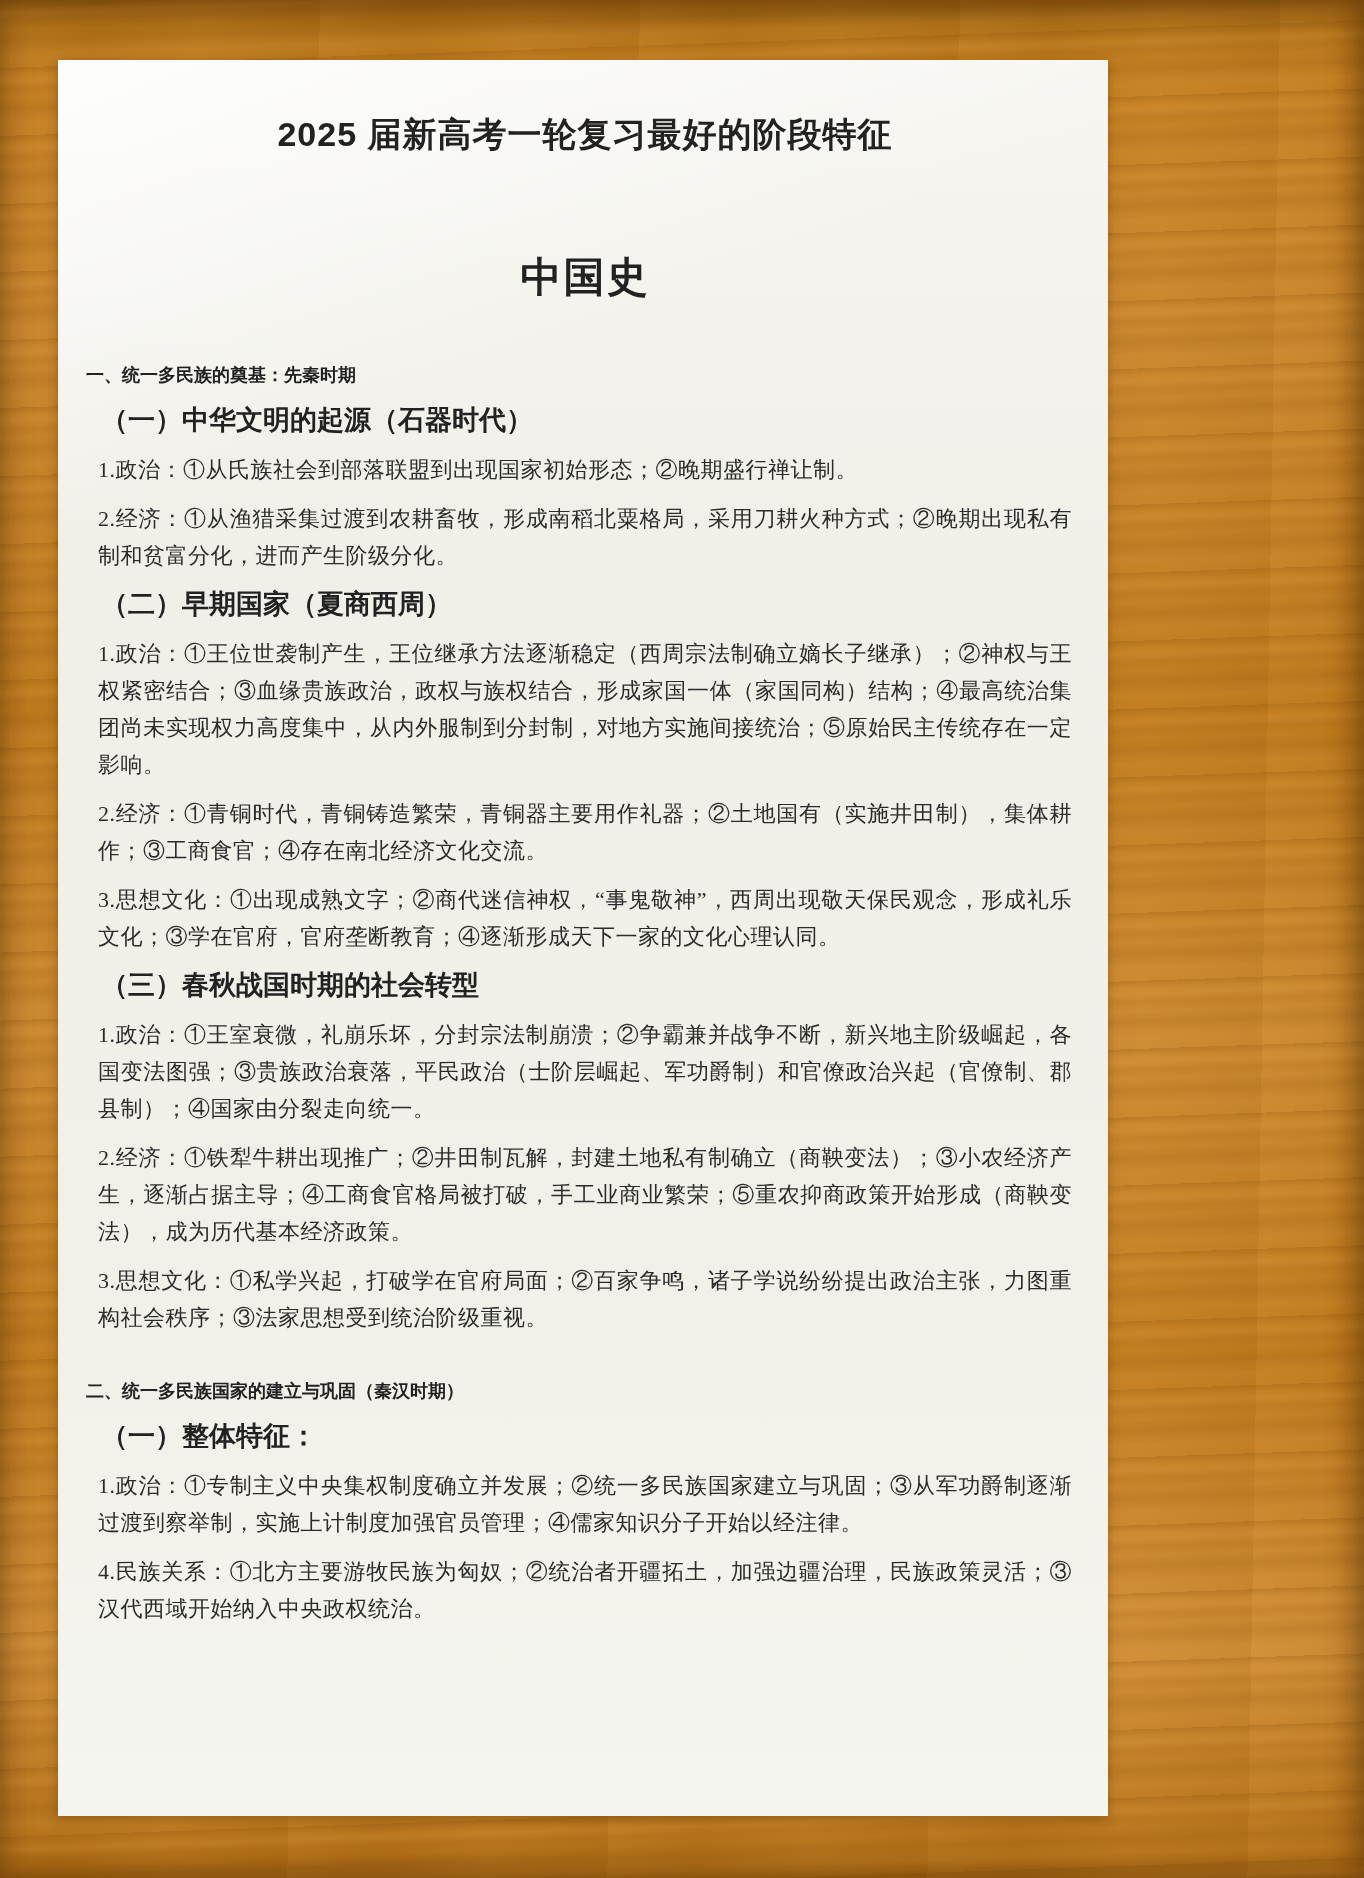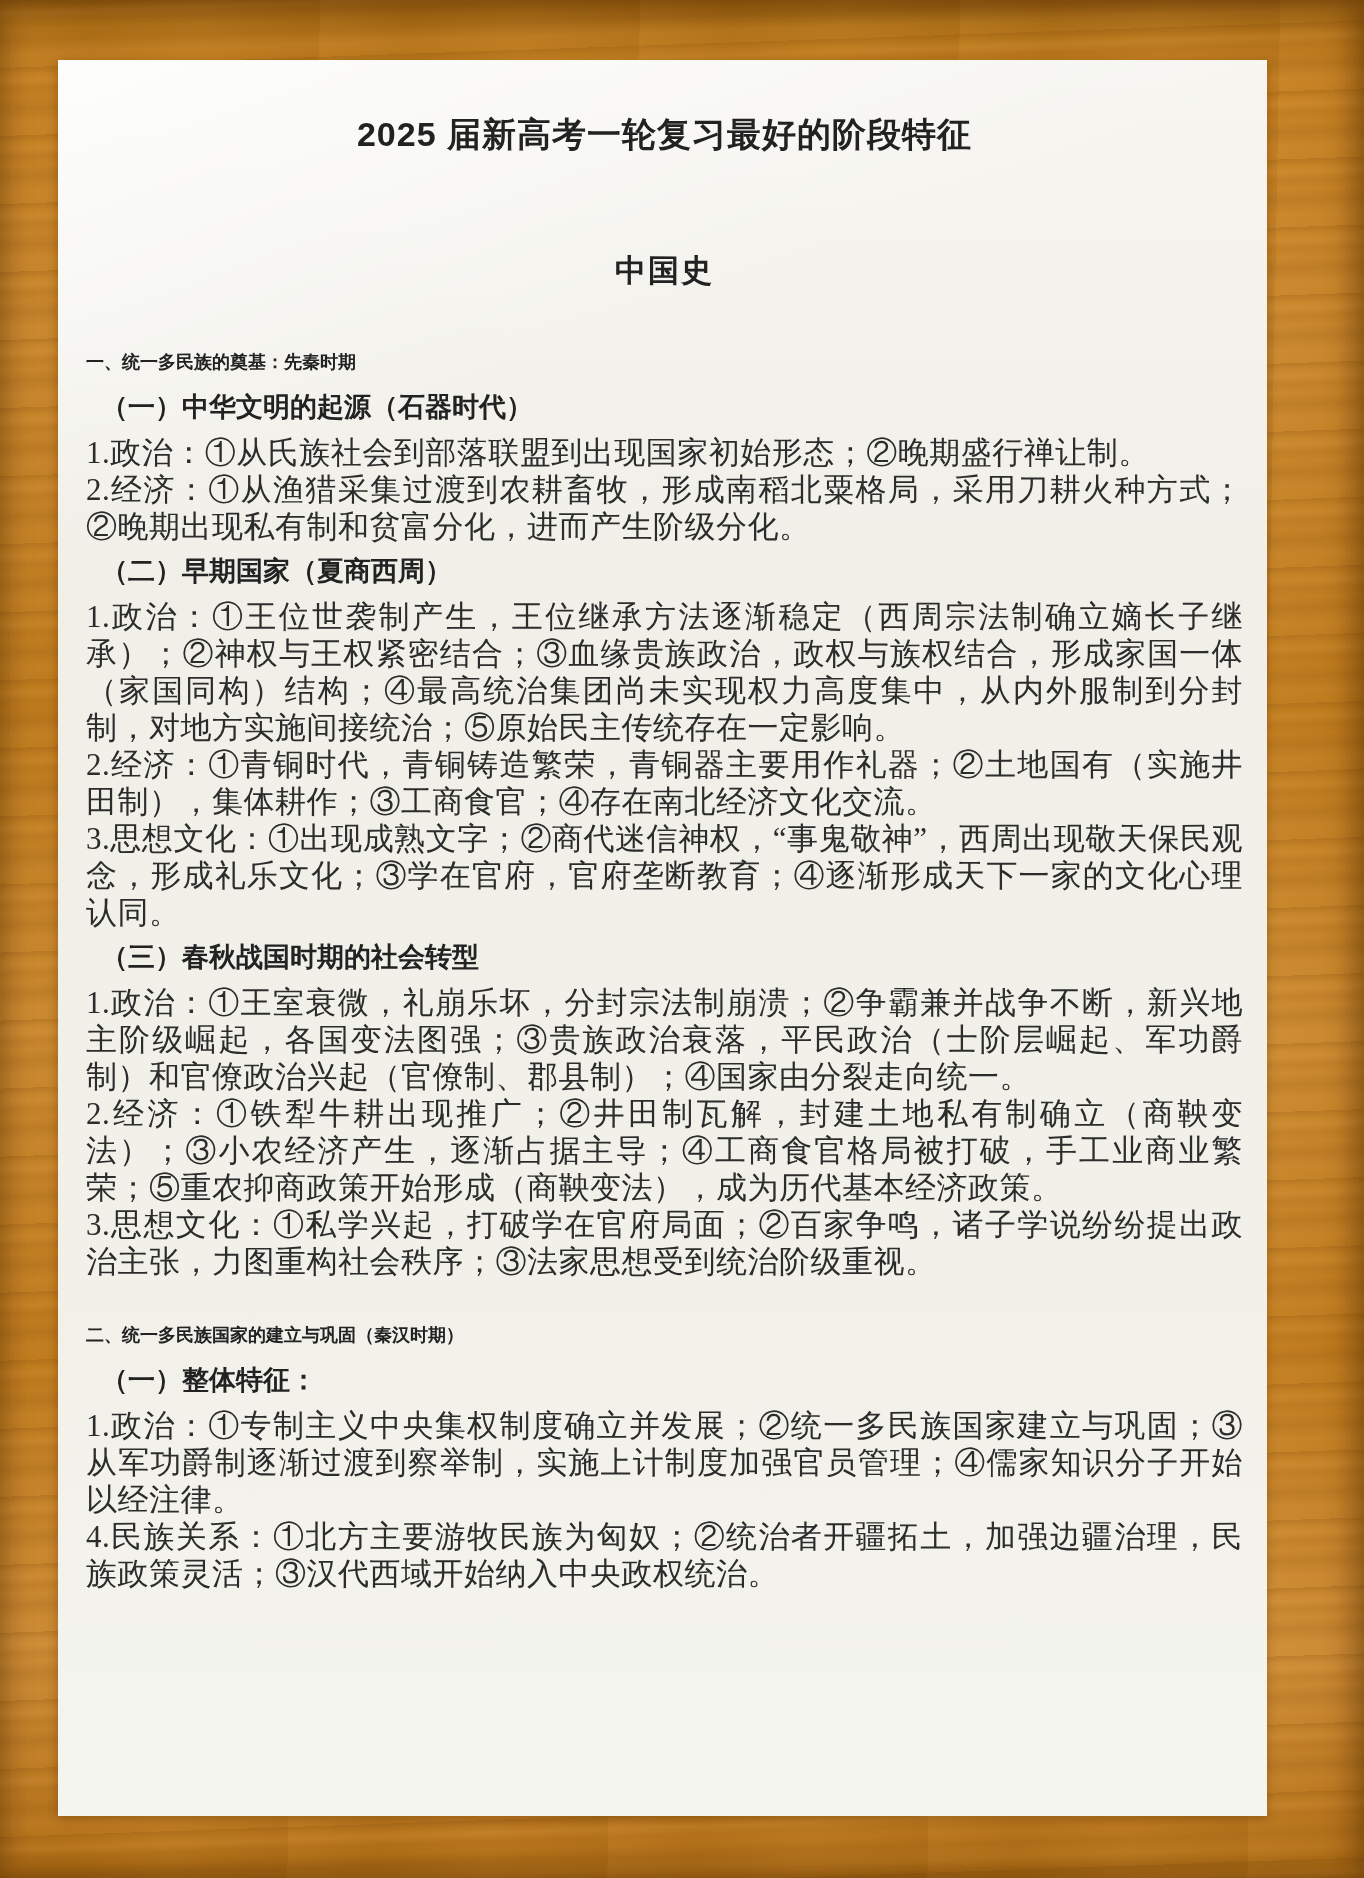--- a/index.html
+++ b/index.html
@@ -34,21 +34,21 @@
     box-shadow:
       inset 0 14px 26px rgba(70, 38, 2, 0.30),
       inset -16px 0 26px rgba(70, 38, 2, 0.22),
       inset 16px 0 26px rgba(70, 38, 2, 0.10),
       inset 0 -14px 26px rgba(70, 38, 2, 0.18);
   }
   .paper {
     position: absolute;
     left: 58px;
     top: 60px;
-    width: 1209px;
+    width: 1050px;
     height: 1756px;
     box-sizing: border-box;
     padding: 26px 24px 0 28px;
     background:
       linear-gradient(160deg, rgba(255,255,255,0.85) 0%, rgba(255,255,255,0) 22%),
       linear-gradient(180deg, #f6f5f0 0%, #f0efe8 30%, #f1f0e9 70%, #f5f5ef 100%);
     box-shadow: 0 3px 10px rgba(80, 44, 2, 0.35);
     color: #2c2c2c;
   }
   .doc-title {
@@ -57,21 +57,21 @@
     font-family: "Liberation Sans", sans-serif;
     font-size: 34px;
     font-weight: 700;
     letter-spacing: 1px;
     color: #222;
   }
   .doc-subtitle {
     margin: 92px 0 0 0;
     text-align: center;
     font-family: "Liberation Sans", sans-serif;
-    font-size: 31px;
+    font-size: 41px;
     font-weight: 700;
     letter-spacing: 2px;
     color: #222;
   }
   .section-heading {
     margin: 0;
     font-family: "Liberation Sans", sans-serif;
     font-size: 18px;
     font-weight: 700;
     line-height: 37px;
@@ -86,22 +86,22 @@
   .subsection-heading {
     margin: 8px;
     padding-left: 7px;
     font-family: "Liberation Serif", serif;
     font-size: 27px;
     font-weight: 700;
     line-height: 37px;
     color: #222;
   }
   .body-para {
-    margin: 0;
-    font-size: 31px;
+    margin: 12px;
+    font-size: 22px;
     line-height: 37px;
     letter-spacing: 0.5px;
     text-align: justify;
     color: #2c2c2c;
   }
 </style>
 </head>
 <body>
 
 <div class="vignette"></div>

